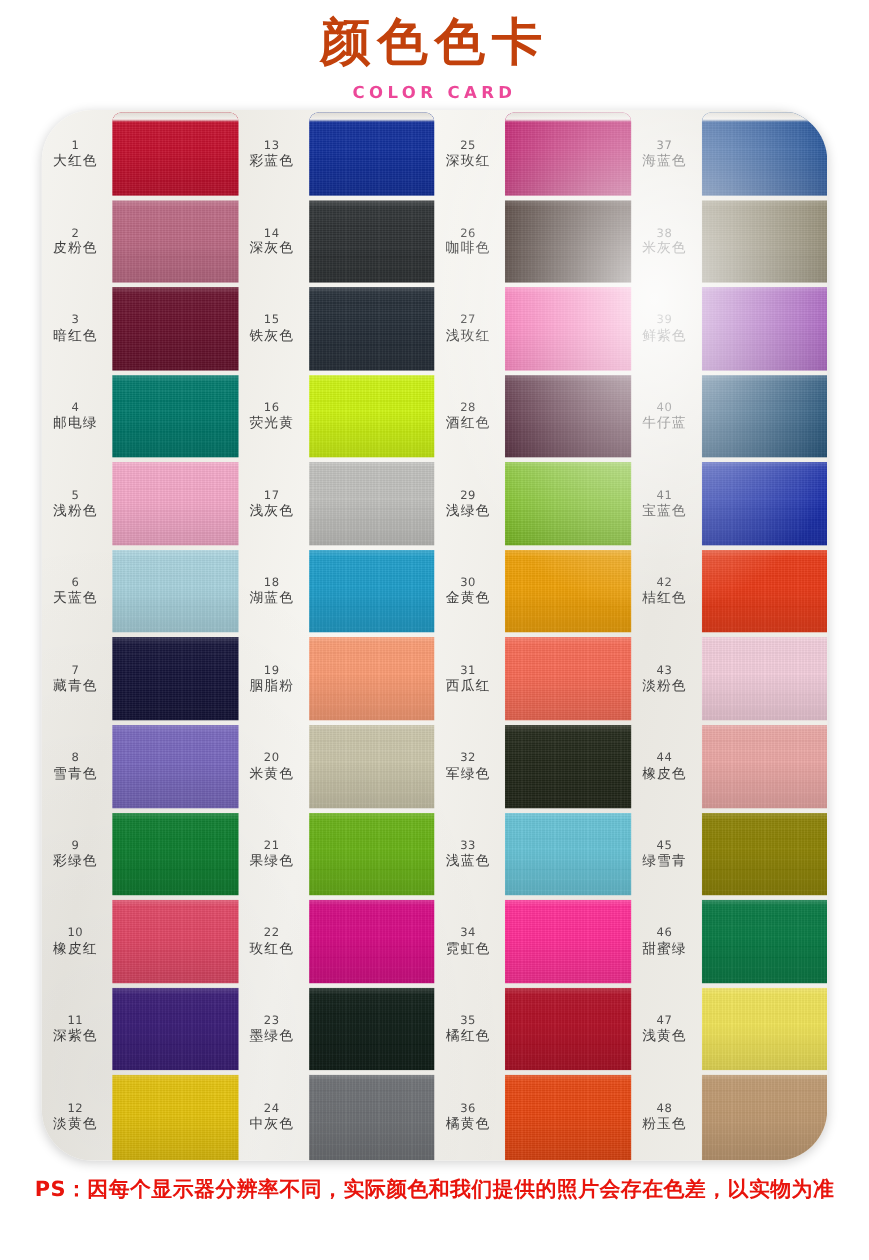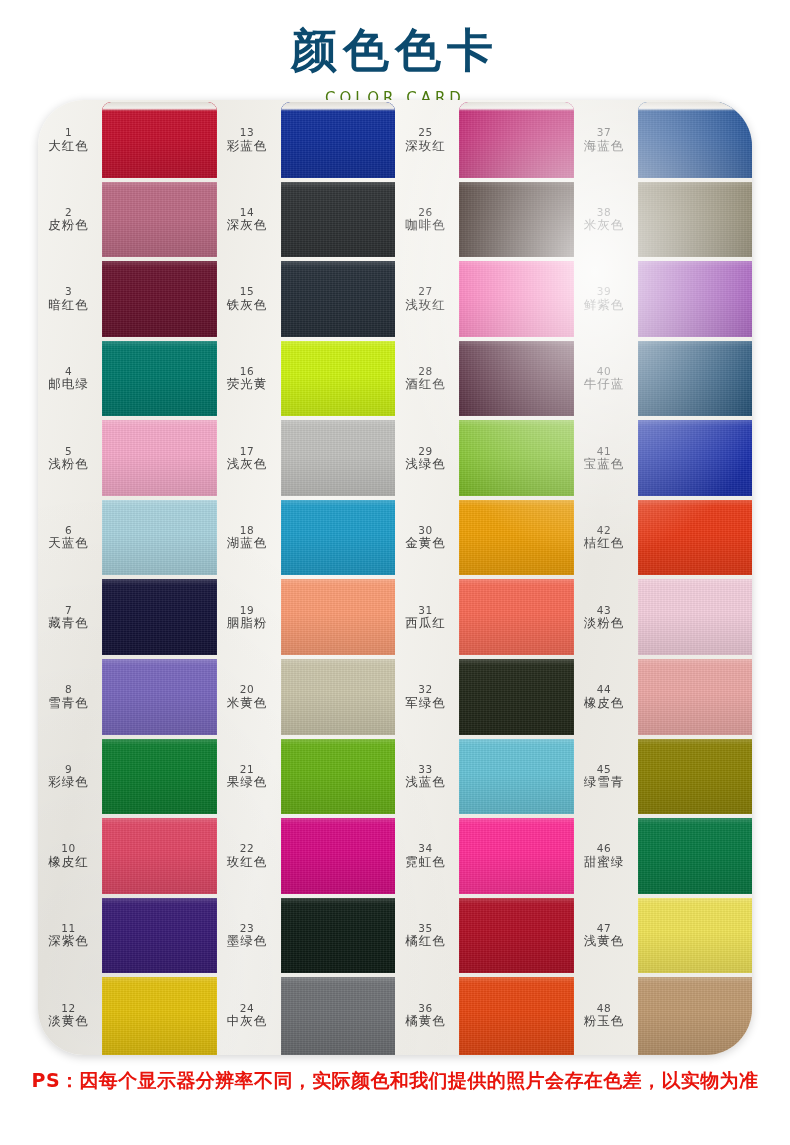--- a/index.html
+++ b/index.html
@@ -16,30 +16,30 @@
 
   
   .header {
     width: 100%;
     padding-top: 12px;
     text-align: center;
   }
   .title-cn {
     font-size: 46px;
     font-weight: bold;
-    color: #0c4a6e;
+    color: #c2410c;
     letter-spacing: 6px;
     line-height: 1.15;
-    margin: 12px;
+    margin: 0;
     font-family: "DejaVu Sans", "Liberation Sans", sans-serif;
   }
   .title-en {
     font-size: 15px;
-    font-weight: normal;
-    color: #4d7c0f;
+    font-weight: bold;
+    color: #ec4899;
     letter-spacing: 4px;
     margin: 10px 0 0 0;
   }
 
   
   .card-wrap {
     position: absolute;
     left: 38px;
     top: 100px;
     width: 714px;

